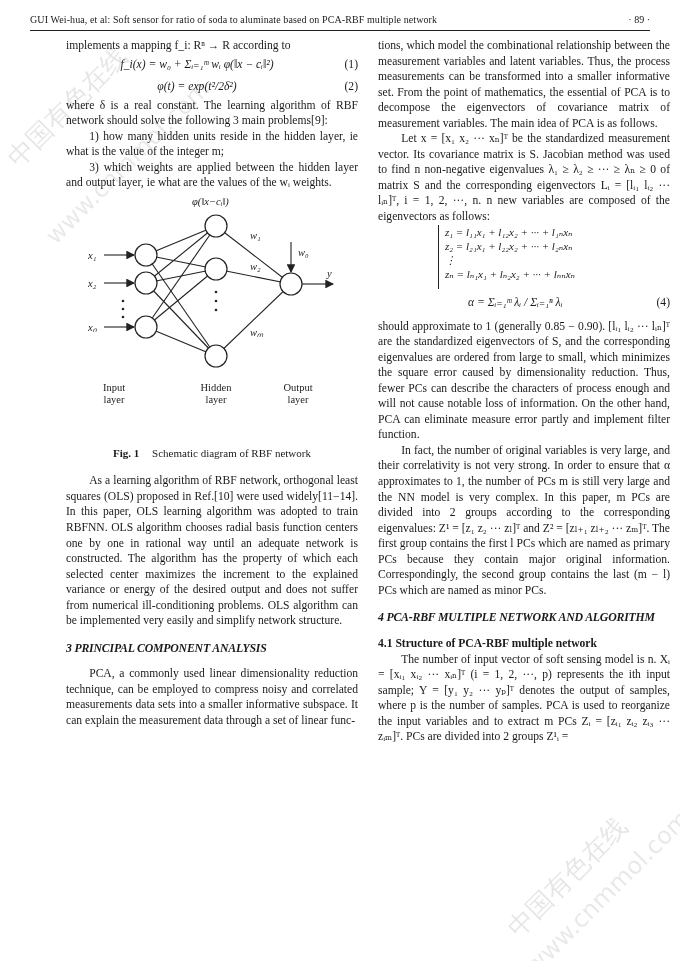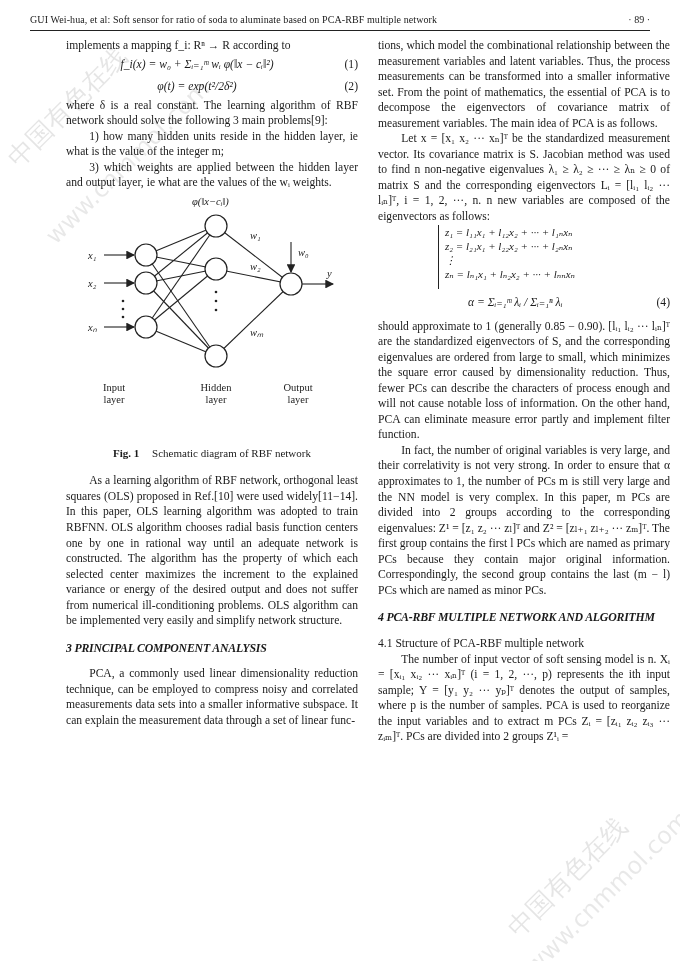--- a/index.html
+++ b/index.html
@@ -11,21 +11,21 @@
   .header .pageno { position: absolute; right: 0; top: 4px; }
   .col { position: absolute; top: 38px; font-size: 11.6px; line-height: 15.55px; text-align: justify; margin-left: 36px; }
   .col-left { left: 30px; width: 292px; }
   .col-right { left: 342px; width: 292px; }
   p { margin: 0; }
   .ind { text-indent: 2em; }
   .eq { position: relative; height: 22px; line-height: 22px; }
   .eq .body { position: absolute; left: 0; right: 30px; text-align: center; font-style: italic; }
   .eq .num { position: absolute; right: 0; top: 0; }
   .sec { font-weight: bold; font-size: 11.8px; margin: 12px 0 10px 0; letter-spacing: -0.2px; font-style: italic; }
-  .subsec { font-weight: normal; font-size: 11.6px; margin: 6px 0 0 0; }
+  .subsec { font-weight: bold; font-size: 11.6px; margin: 6px 0 0 0; }
   .fig { position: relative; height: 245px; margin-top: 2px; }
   .fig svg { position: absolute; left: 0; top: 0; }
   .caption { text-align: center; font-size: 11px; margin-top: 8px; margin-bottom: 12px; }
   .caption .lbl { font-weight: bold; margin-right: 10px; }
   .sys { position: relative; margin-left: 60px; border-left: 1.5px solid #222; padding-left: 6px;
          font-style: italic; line-height: 14px; height: 64px; font-size: 11px; }
   .sys .row { white-space: nowrap; }
   .bigeq { position: relative; height: 30px; text-decoration: underline; }
   .bigeq .body { position: absolute; left: 90px; top: 6px; font-style: italic; }
   .bigeq .num { position: absolute; right: 0; top: 6px; }

